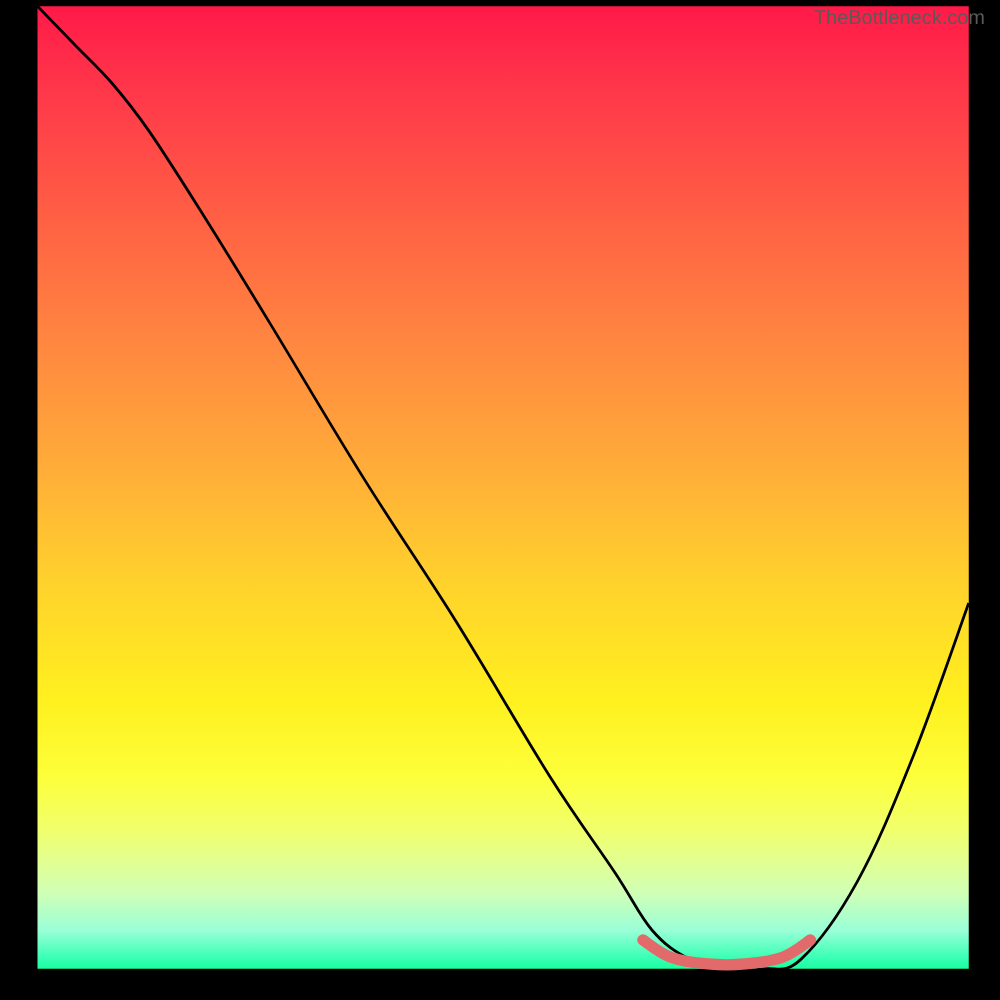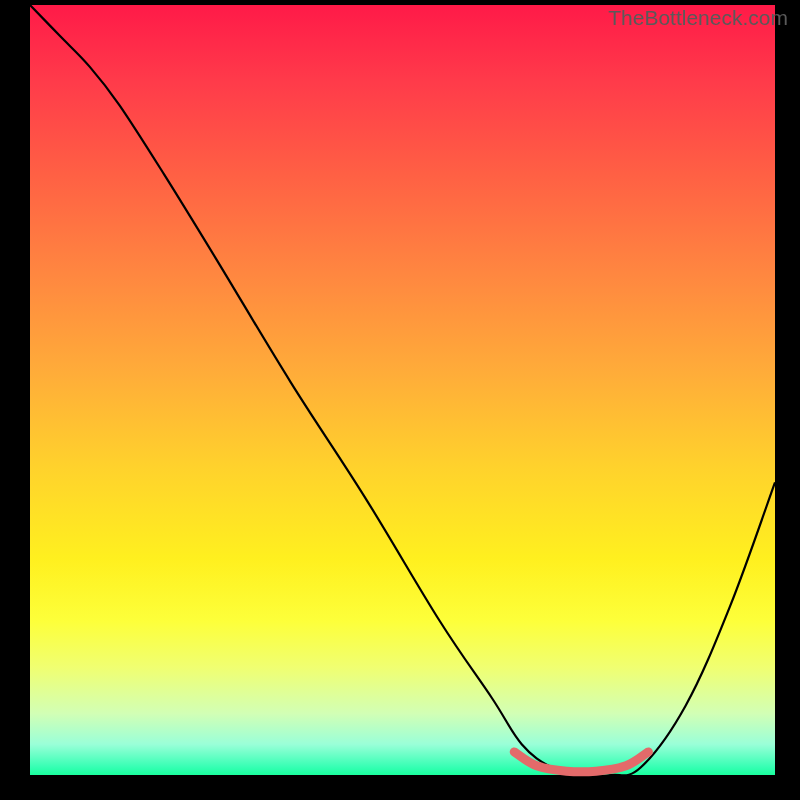--- a/index.html
+++ b/index.html
@@ -1,17 +1,17 @@
 <!DOCTYPE html>
 <html><head>
 <meta charset="utf-8">
 <style>
   * { margin: 0; padding: 0; box-sizing: border-box; }
   body { width: 800px; height: 800px; background: #000; position: relative; font-family: Arial, sans-serif; }
-  .watermark { position: absolute; top: 6px; right: 12px; color: #5a5a5a; font-size: 21px; font-weight: 500; z-index: 10; }
+  .watermark { position: absolute; top: 6px; right: 12px; color: #5a5a5a; font-size: 16px; font-weight: 500; z-index: 10; }
   .plot-area { position: absolute; background: linear-gradient(to bottom,
       #ff1a48 0%,
       #ff3b4a 10%,
       #ff6044 22%,
       #ff8740 35%,
       #ffad39 48%,
       #ffd22c 60%,
       #fff01f 72%,
       #fdff3a 80%,
       #f0ff71 86%,

